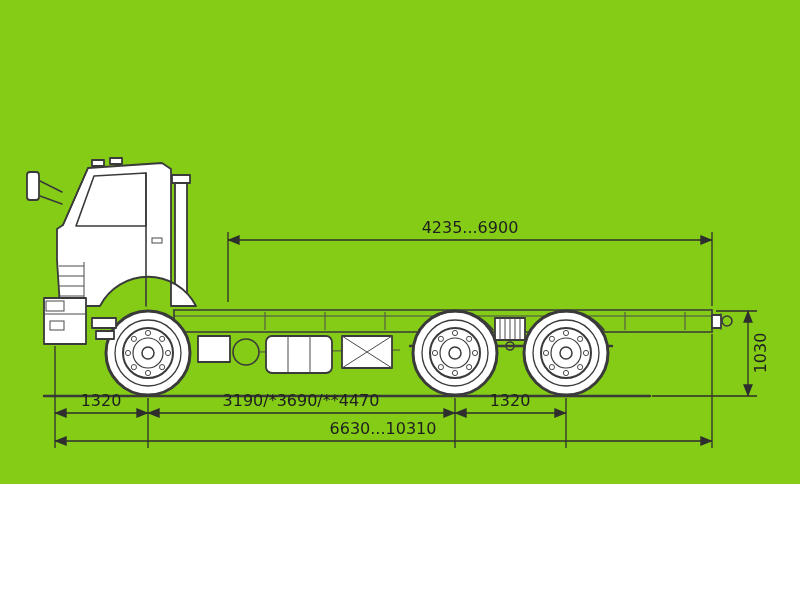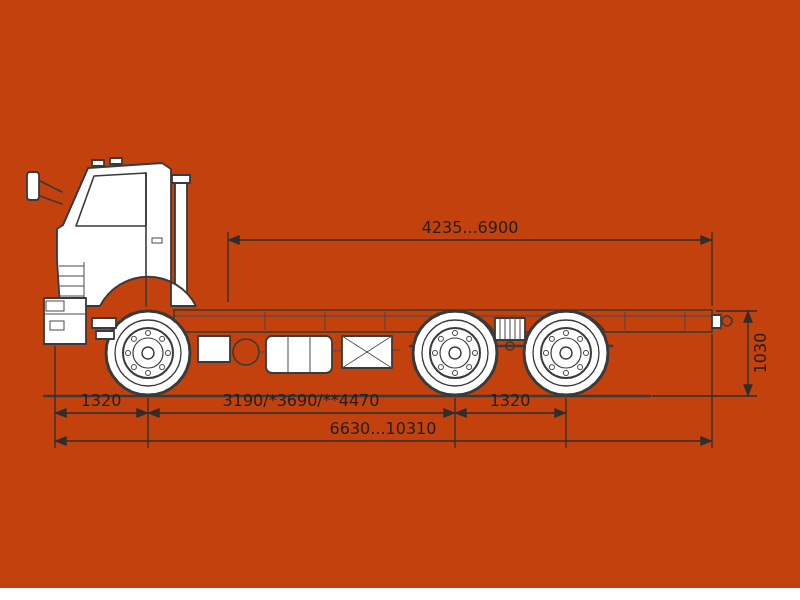--- a/index.html
+++ b/index.html
@@ -4,22 +4,22 @@
 <style>
   html, body {
     margin: 0;
     padding: 0;
     background: #ffffff;
     font-family: "DejaVu Sans", "Liberation Sans", sans-serif;
   }
   .canvas {
     position: relative;
     width: 800px;
-    height: 588px;
-    background: #c2410c;
+    height: 484px;
+    background: #84cc16;
     overflow: hidden;
   }
   svg { display: block; }
   .truck-line {
     fill: none;
     stroke: #3a3a3a;
     stroke-width: 1.6;
     stroke-linecap: round;
     stroke-linejoin: round;
   }

